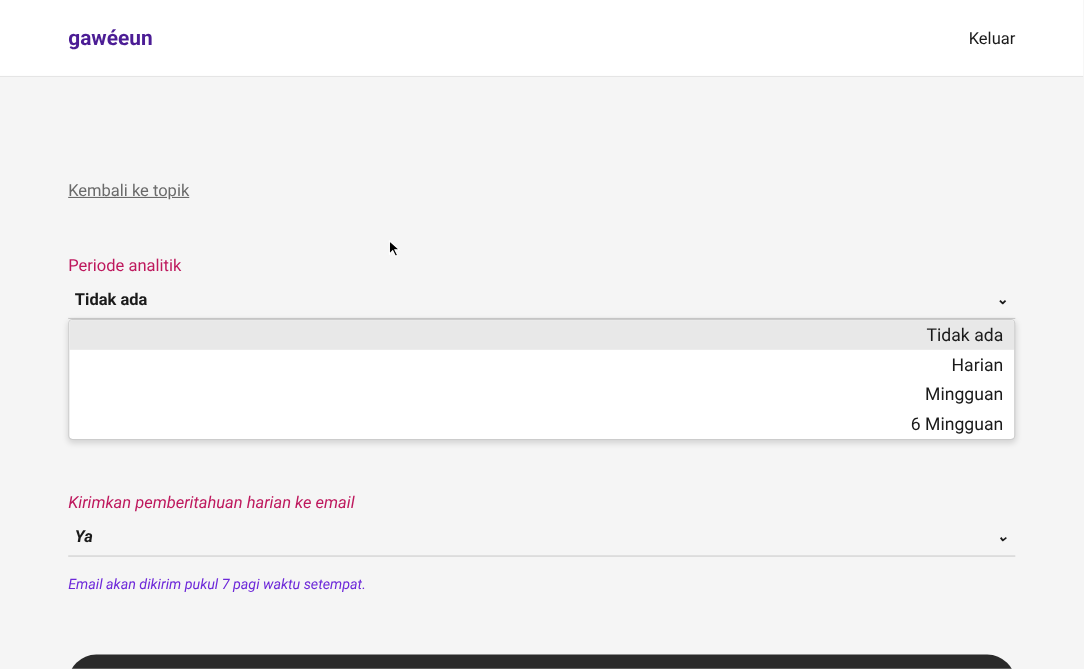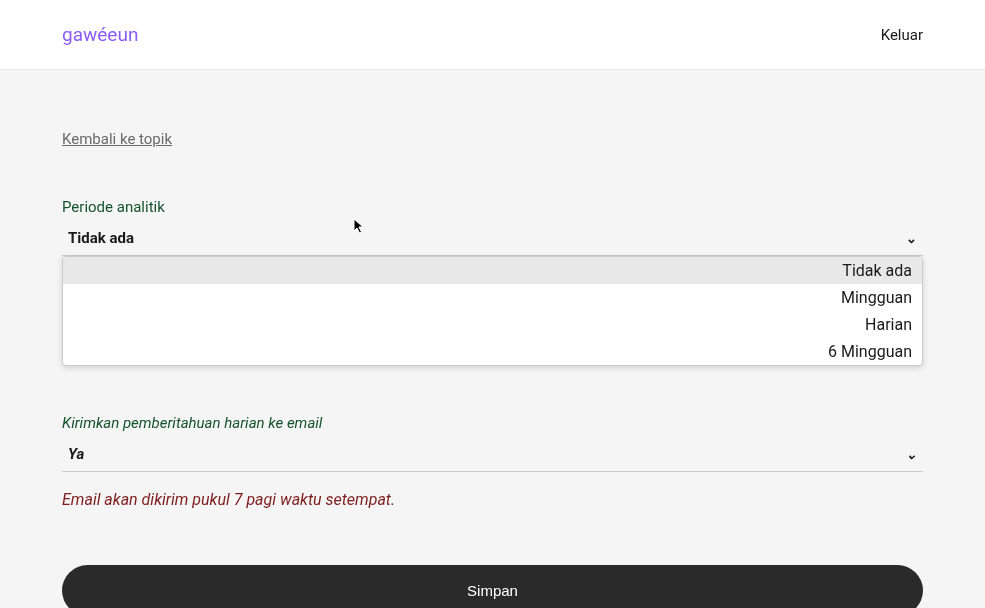--- a/index.html
+++ b/index.html
@@ -23,58 +23,58 @@
       border-bottom: 1px solid #e5e5e5;
       height: 70px;
       display: flex;
       align-items: center;
       justify-content: space-between;
       padding: 0 62px;
     }
 
     .logo {
       font-size: 19px;
-      font-weight: 400;
-      color: #8b5cf6;
+      font-weight: 700;
+      color: #4c1d95;
       text-align: center;
     }
 
     .logout {
       font-size: 15px;
       color: #1a1a1a;
       cursor: pointer;
       margin-left: 32px;
     }
 
     .main {
       padding: 0 62px;
     }
 
     .back-link {
       display: inline-block;
-      margin-top: 60px;
+      margin-top: 94px;
       font-size: 15px;
       color: #6a6a6a;
       text-decoration: underline;
       cursor: pointer;
     }
 
     .form-group {
       margin-top: 50px;
       position: relative;
     }
 
     .form-group.second {
       margin-top: 158px;
       font-style: italic;
     }
 
     .form-label {
       font-size: 15px;
-      color: #14532d;
+      color: #be185d;
       display: block;
       margin-bottom: 8px;
     }
 
     .select-wrapper {
       position: relative;
       border-bottom: 1px solid #ccc;
       text-align: right;
     }
 
@@ -112,22 +112,22 @@
       font-size: 16px;
       color: #1a1a1a;
       cursor: pointer;
     }
 
     .dropdown-option.highlighted {
       background: #e8e8e8;
     }
 
     .helper-text {
-      font-size: 16px;
-      color: #7f1d1d;
+      font-size: 13px;
+      color: #6d28d9;
       margin-top: 18px;
     }
 
     .save-button {
       width: 100%;
       background: #2a2a2a;
       color: #ffffff;
       border: none;
       border-radius: 30px;
       padding: 17px 0;
@@ -159,22 +159,22 @@
 
   <div class="form-group">
     <label class="form-label">Periode analitik</label>
     <div class="select-wrapper">
       <div class="select-value">
         <span>Tidak ada</span>
         <span class="chevron">⌄</span>
       </div>
       <div class="dropdown">
         <div class="dropdown-option highlighted">Tidak ada</div>
+        <div class="dropdown-option">Harian</div>
         <div class="dropdown-option">Mingguan</div>
-        <div class="dropdown-option">Harian</div>
         <div class="dropdown-option">6 Mingguan</div>
       </div>
     </div>
   </div>
 
   <div class="form-group second">
     <label class="form-label">Kirimkan pemberitahuan harian ke email</label>
     <div class="select-wrapper">
       <div class="select-value">
         <span>Ya</span>

